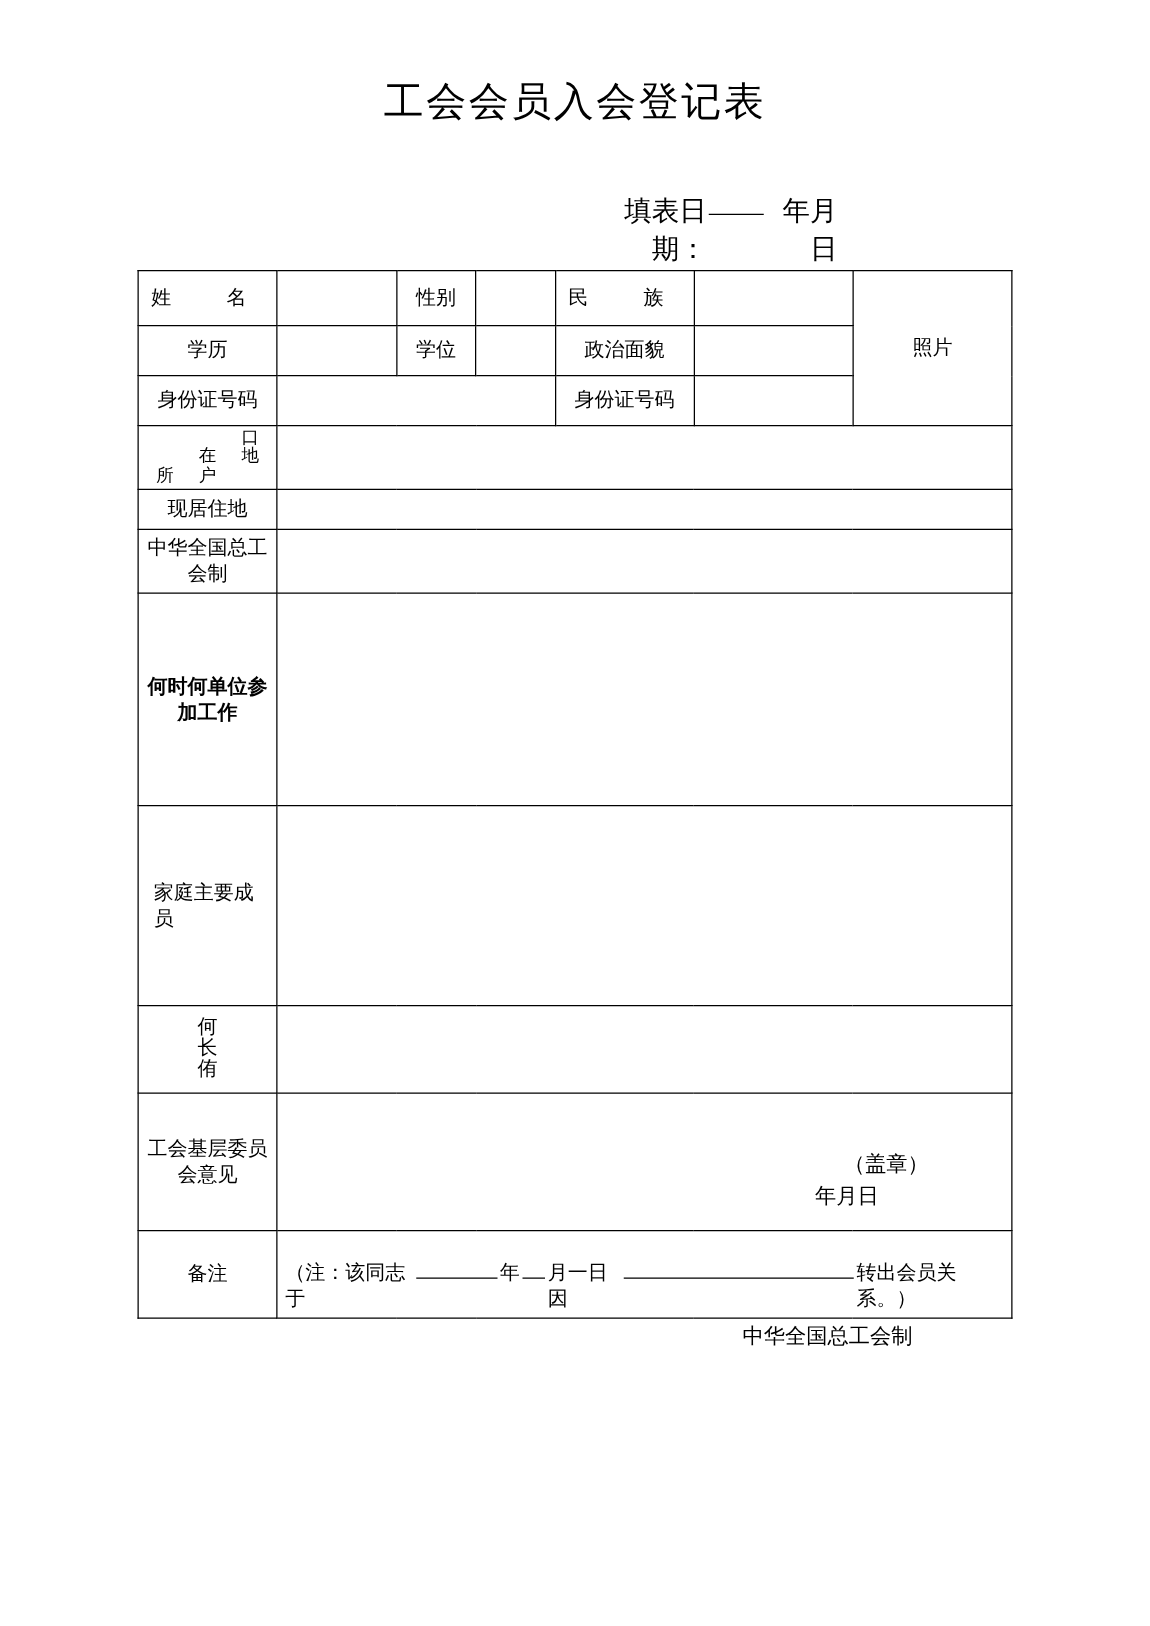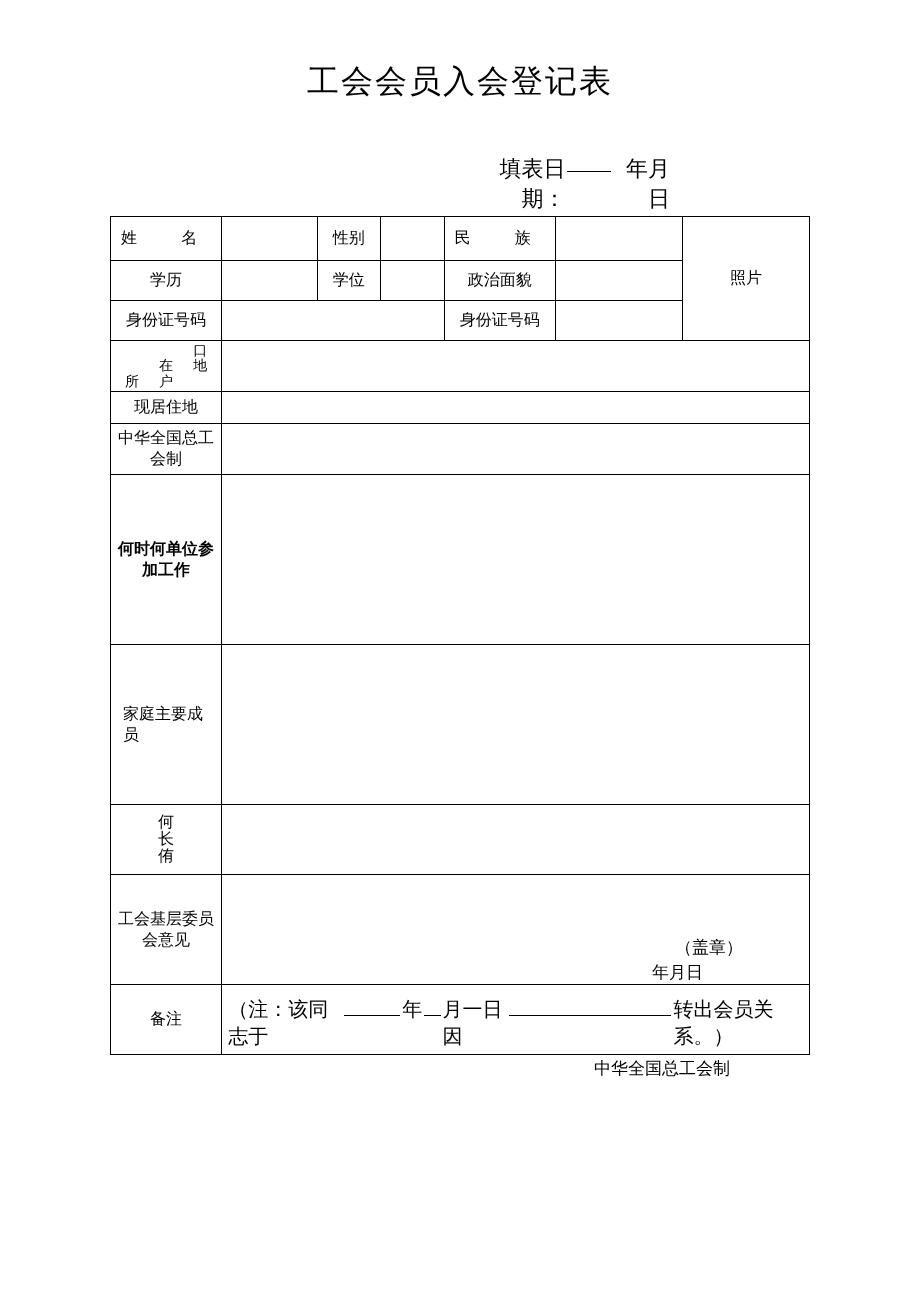--- a/index.html
+++ b/index.html
@@ -70,32 +70,32 @@
     }
     .hechang {
       text-align: center;
       line-height: 1.05;
       font-size: 16px;
     }
     .hechang > span { display:block; }
     .opinion-cell {
       position: relative;
       vertical-align: bottom;
-      padding-bottom: 0;
+      padding-bottom: 16px;
       padding-right: 16px;
     }
     .opinion-inner {
       text-align: right;
       font-size: 17px;
     }
     .opinion-inner .line1 { margin-bottom: 2px; }
     .notes-cell {
       vertical-align: bottom;
       padding-bottom: 4px;
-      font-size: 20px;
+      font-size: 16px;
     }
     .notes-inner {
       display: flex;
       align-items: baseline;
       flex-wrap: nowrap;
     }
     .notes-inner .u1 { display:inline-block; border-bottom:1px solid #000; width:70px; height:15px; margin:0 2px;}
     .notes-inner .u2 { display:inline-block; border-bottom:1px solid #000; width:20px; height:15px; margin:0 2px;}
     .notes-inner .u3 { display:inline-block; border-bottom:1px solid #000; width:200px; height:15px; margin:0 2px;}
     .footer {

